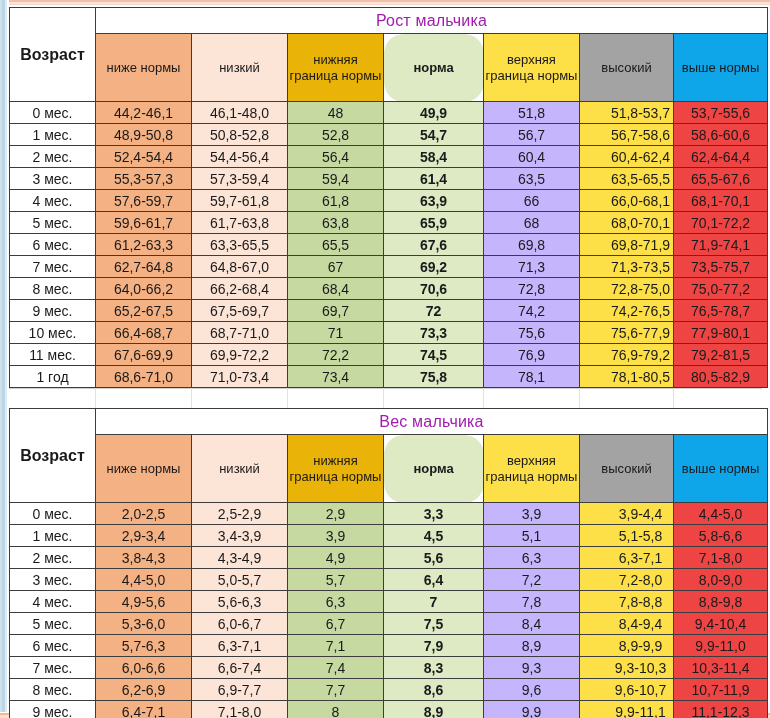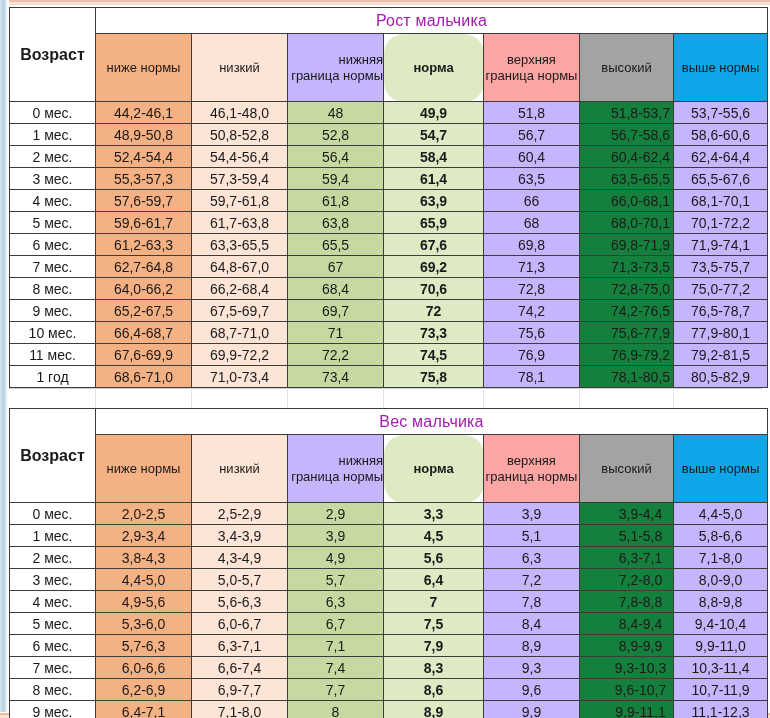--- a/index.html
+++ b/index.html
@@ -31,35 +31,35 @@
   col.c-d2{width:100px;}
   col.c-d3{width:94px;}
 
   .title-cell{font-size:16px;height:25px;color:#a21caf;background:#fff;
     letter-spacing:.2px;}
   .age-head{font-size:16px;font-weight:bold;background:#fff;}
 
   .hdr{font-size:13px;height:67px;line-height:16px;}
   .h-below{background:#f4b183;}
   .h-low{background:#fce4d6;}
-  .h-lowbound{background:#c4b5fd;text-align:right;}
+  .h-lowbound{background:#eab308;}
   .h-norm{background:#ddeac4;font-weight:bold;border-radius:20px;}
-  .h-upbound{background:#fca5a5;}
+  .h-upbound{background:#fde047;}
   .h-high{background:#a3a3a3;}
   .h-above{background:#0ea5e9;}
 
   tbody td{height:21px;font-size:14px;}
   .age{background:#ffffff;font-size:14px;}
   .v-below{background:#f4b183;}
   .v-low{background:#fce4d6;}
   .v-lowbound{background:#c6d9a0;}
   .v-norm{background:#ddeac4;font-weight:bold;}
   .v-upbound{background:#c4b5fd;}
-  .v-high{background:#15803d;padding-left:28px;}
-  .v-above{background:#c4b5fd;}
+  .v-high{background:#fde047;padding-left:28px;}
+  .v-above{background:#ef4444;}
 
   .gap{height:20px;width:753px;position:relative;background:#fff;}
   .gap .g{position:absolute;top:0;bottom:0;width:1px;background:#e2e2e2;}
   .gap .gb{position:absolute;left:0;right:0;top:0;height:1px;background:#cfcfcf;}
   .table-wrap{position:relative;}
 </style>
 </head>
 <body>
 
 <div class="edge-top"></div>

